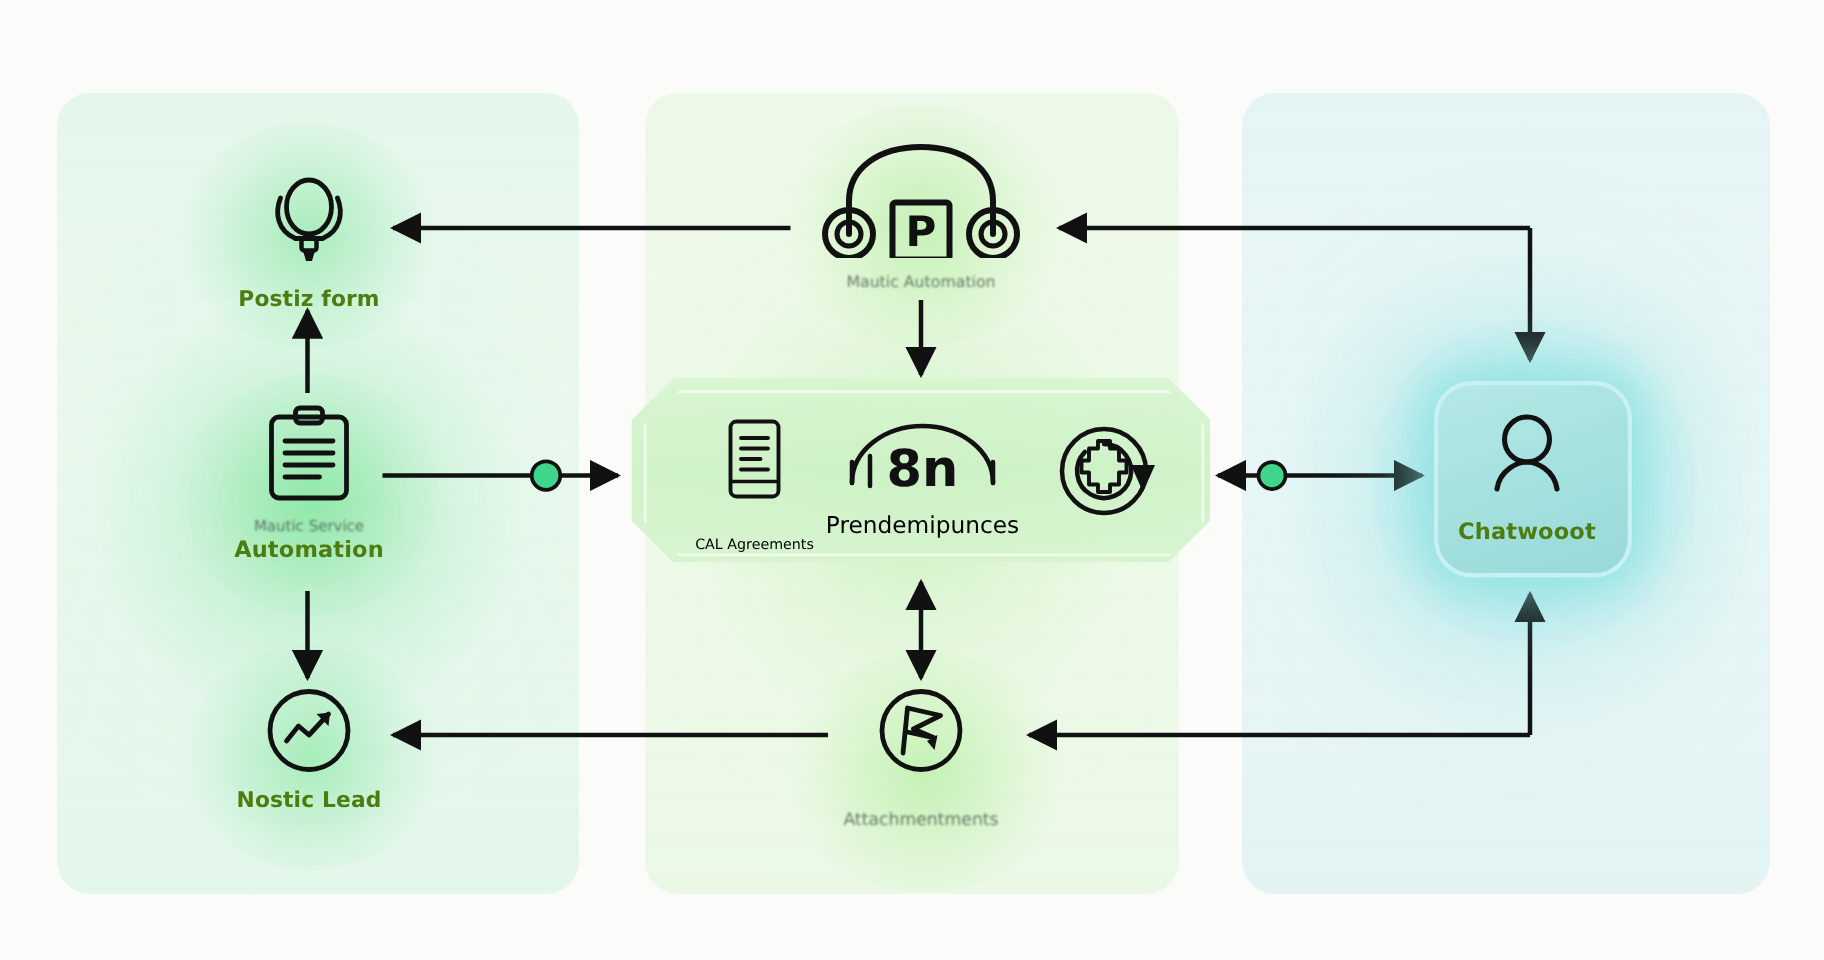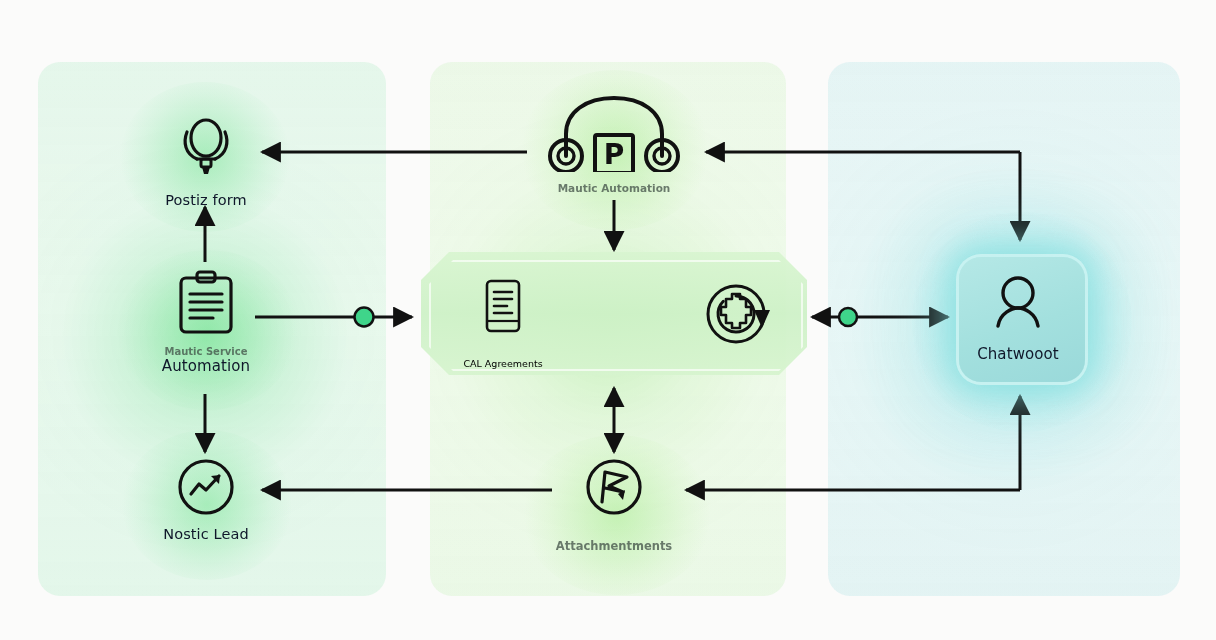--- a/index.html
+++ b/index.html
@@ -43,29 +43,29 @@
   #wires{position:absolute;left:0;top:0;width:1216px;height:640px;}
 
   
   .node{
     position:absolute;
     display:flex;flex-direction:column;align-items:center;justify-content:flex-start;
     text-align:center;
   }
   .node .glyph{display:block;}
   .node .lbl{
-    font-weight:400;
-    color:#0f172a;
+    font-weight:700;
+    color:#4d7c0f;
     letter-spacing:.1px;
     line-height:1.1;
     margin-top:7px;
     white-space:nowrap;
   }
   .node .sub{
-    font-weight:700;
+    font-weight:400;
     color:#3c4a42;
     line-height:1.1;
     white-space:nowrap;
     opacity:.72;
     filter:blur(.6px);
   }
 
   
   #node-postiz{left:126px;top:112px;width:160px;}
   #node-postiz .lbl{font-size:14.5px;}
@@ -203,20 +203,31 @@
         <line x1="13" y1="14" x2="31" y2="14" stroke="#111" stroke-width="2.6" stroke-linecap="round"></line>
         <line x1="13" y1="21" x2="31" y2="21" stroke="#111" stroke-width="2.6" stroke-linecap="round"></line>
         <line x1="13" y1="28" x2="26" y2="28" stroke="#111" stroke-width="2.6" stroke-linecap="round"></line>
         <line x1="13" y1="35" x2="31" y2="35" stroke="#111" stroke-width="2.6" stroke-linecap="round"></line>
         <line x1="6" y1="43" x2="38" y2="43" stroke="#111" stroke-width="2.2"></line>
       </svg>
     </span>
     <span class="sub">CAL Agreements</span>
   </div>
 
+  <div class="cap-item" id="cap-n8n">
+    <span class="glyph">
+      <svg width="110" height="54" viewBox="0 0 110 54">
+        <path d="M8,44 C8,22 30,6 55,6 C80,6 102,22 102,44" fill="none" stroke="#111" stroke-width="3" stroke-linecap="round"></path>
+        <path d="M8,44 L8,30 M102,44 L102,30" fill="none" stroke="#111" stroke-width="3" stroke-linecap="round"></path>
+        <text x="55" y="46" font-family="DejaVu Sans, sans-serif" font-size="34" font-weight="700" text-anchor="middle" fill="#111">8n</text>
+        <path d="M20,26 L20,46" fill="none" stroke="#111" stroke-width="3" stroke-linecap="round"></path>
+      </svg>
+    </span>
+    <span class="lbl">Prendemipunces</span>
+  </div>
 
   <div class="cap-item" id="cap-sync">
     <span class="glyph">
       <svg width="72" height="72" viewBox="0 0 72 72">
         <circle cx="34" cy="34" r="28" fill="none" stroke="#111" stroke-width="3"></circle>
         <path d="M34,16 a18,18 0 1,1 -12.7,5.3" fill="none" stroke="#111" stroke-width="3" stroke-linecap="round"></path>
         <path d="M30,14 h8 v5 h6 v8 h5 v8 h-5 v8 h-6 v5 h-8 v-5 h-6 v-8 h-5 v-8 h5 v-8 h6 z" fill="none" stroke="#111" stroke-width="2.6" stroke-linejoin="round"></path>
         <path d="M52,30 L68,30 L60,48 Z" fill="#111"></path>
       </svg>
     </span>

